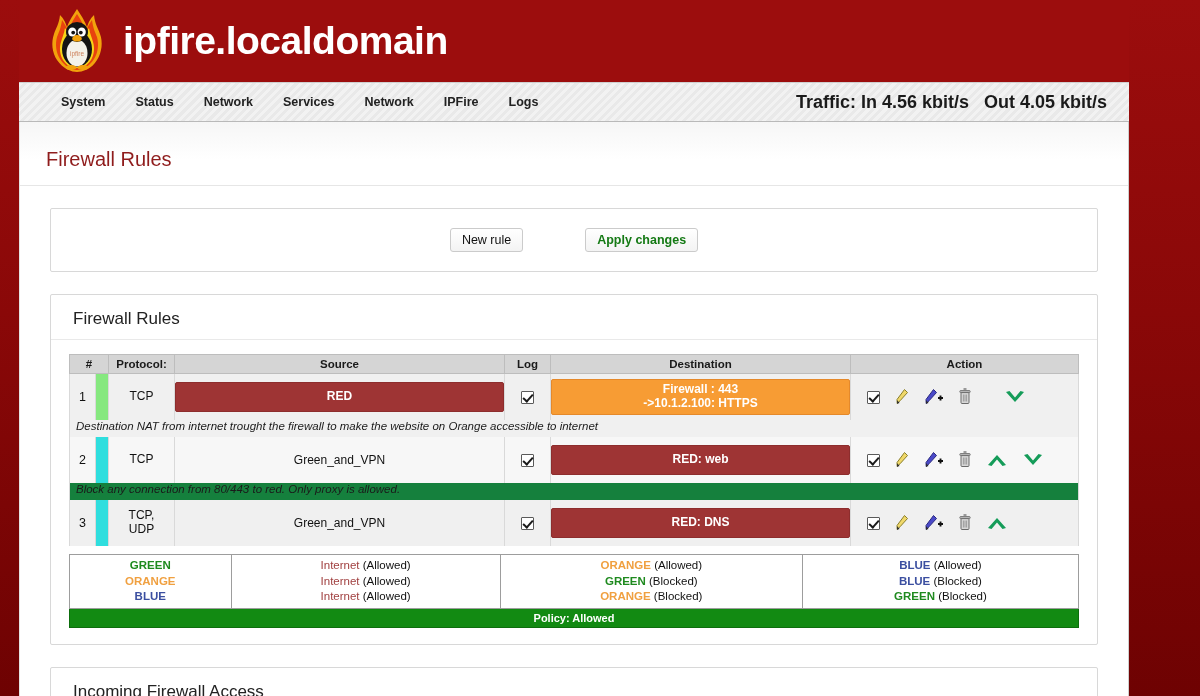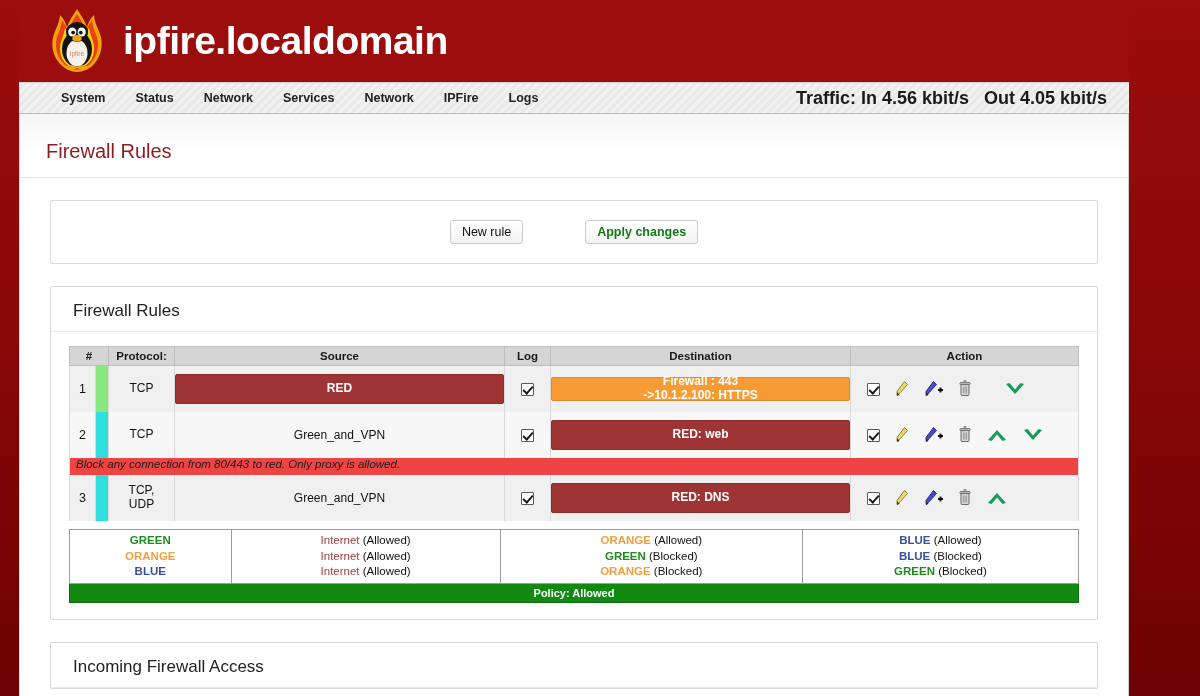--- a/index.html
+++ b/index.html
@@ -39,21 +39,21 @@
   #site-title {
     color: #ffffff;
     font-size: 39px;
     font-weight: bold;
     letter-spacing: -0.5px;
     font-family: "Liberation Sans", sans-serif;
   }
 
   
   #menubar {
-    height: 32px;
+    height: 40px;
     background: repeating-linear-gradient(135deg,#f2f2f2 0 3px,#e9e9e9 3px 6px);
     border-top: 1px solid #cfcfcf;
     border-bottom: 1px solid #b9b9b9;
     display: flex;
     align-items: center;
     padding: 0 14px 0 42px;
     position: relative;
   }
   .menu-item {
     font-size: 12.5px;
@@ -174,21 +174,21 @@
   td.cellwrap { padding: 0 6px; }
 
   .chip {
     display:flex; align-items:center; justify-content:center;
     height:30px; border-radius:2px;
     font-size:12px; font-weight:bold; color:#fff;
     text-align:center; line-height:1.15;
   }
   .chip.red    { background:#9e3434; border:1px solid #8d2d2d; }
   .chip.orange { background:#f79c34; border:1px solid #e5892a; }
-  .chip.two    { height:24px; flex-direction:column; justify-content:center; }
+  .chip.two    { height:36px; flex-direction:column; justify-content:center; }
   .chip .l1, .chip .l2 { display:block; line-height:1.15; }
 
   .plain-source { text-align:center; font-size:12px; color:#111; }
 
   td.logcell { text-align:center; }
   td.actions { }
   .act-wrap {
     display:flex; align-items:center; gap:14px;
     padding-left:16px;
   }
@@ -206,21 +206,21 @@
     transform: rotate(42deg);
   }
 
   
   tr.comment-row td {
     background: inherit;
     border-top: none;
     padding: 0 0 5px 0;
   }
   tr.comment-row { background:#f0f0f0; }
-  tr.comment-row.alt { background:#ef4444; }
+  tr.comment-row.alt { background:#15803d; }
   .comment {
     font-size: 11.5px;
     font-style: italic;
     color: #1a1a1a;
     padding-left: 6px;
     white-space: nowrap;
   }
 
   
   table.legend {
@@ -376,20 +376,25 @@
                         <path d="M5.5 1 h3" stroke="#6a6a6a" stroke-width="1.3"></path>
                         <path d="M5.4 6.5 v7 M7 6.5 v7 M8.6 6.5 v7" stroke="#8e8e8e" stroke-width="0.8"></path>
                       </svg>
                   </span>
                   <span class="icon-btn" style="margin-left:18px">
                     <svg width="22" height="16" viewBox="0 0 22 16">
                         <path d="M2 3 L11 13 L20 3 L16.5 2 L11 8.5 L5.5 2 Z" fill="#159c59"></path>
                       </svg>
                   </span>
                 </div>
+              </td>
+            </tr>
+            <tr class="comment-row">
+              <td colspan="7">
+                <div class="comment">Destination NAT from internet trought the firewall to make the website on Orange accessible to internet</div>
               </td>
             </tr>
 
             <tr class="rule-row alt">
               <td class="num">2</td>
               <td class="bar">
                   <div class="bar-cyan"></div>
                 </td>
               <td class="proto">TCP</td>
               <td class="cellwrap">

